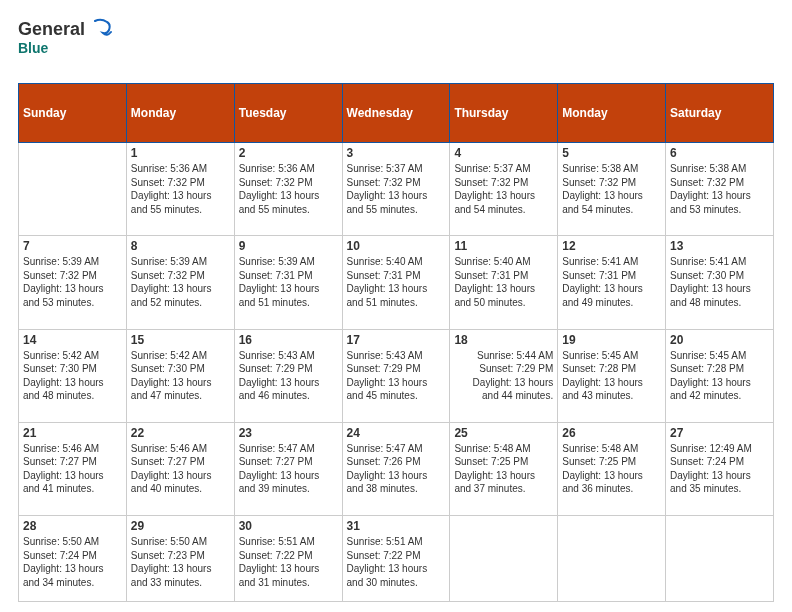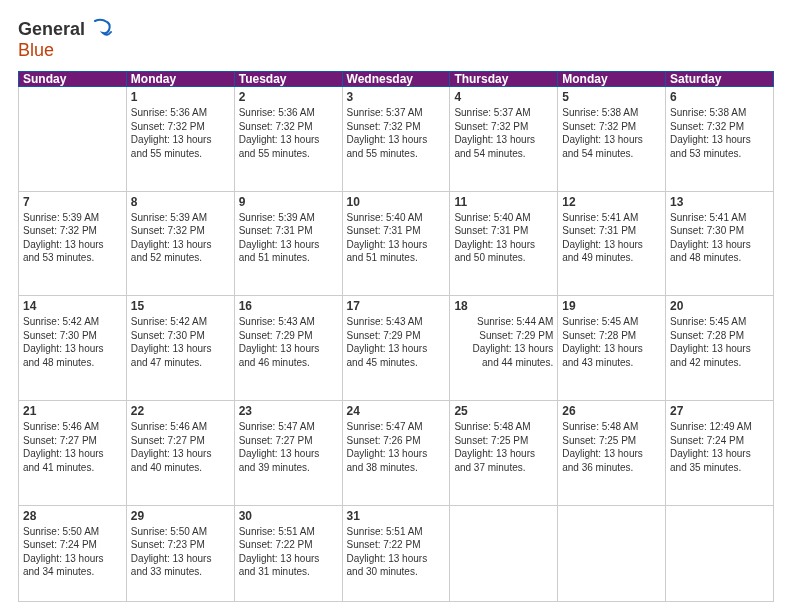--- a/index.html
+++ b/index.html
@@ -14,21 +14,21 @@
       width: 792px;
       height: 612px;
       padding: 18px 18px 10px 18px;
       display: flex;
       flex-direction: column;
     }
     .header {
       display: flex;
       justify-content: space-between;
       align-items: flex-end;
-      margin-bottom: 10px;
+      margin-bottom: 27px;
     }
     .logo {
       display: flex;
       flex-direction: column;
       align-items: flex-start;
     }
     .title-area {
       text-align: right;
     }
     .month-title {
@@ -42,25 +42,25 @@
       color: #555;
     }
     .calendar {
       flex: 1;
       border: 1px solid #ccc;
       border-collapse: collapse;
       width: 100%;
       table-layout: fixed;
     }
     .calendar th {
-      background-color: #701a75;
+      background-color: #c2410c;
       color: #fff;
       font-size: 12px;
       font-weight: bold;
-      padding: 0 4px;
+      padding: 22px 4px;
       text-align: left;
       border: 1px solid #1255a0;
     }
     .calendar td {
       border: 1px solid #ccc;
       vertical-align: top;
       padding: 3px 4px;
       font-size: 10px;
       color: #333;
       height: 85px;
@@ -90,21 +90,21 @@
 <div class="page">
   <div class="header">
     <div class="logo">
     <div style="display:flex;align-items:center;">
       <span style="color:#333;font-size:18px;font-weight:bold;">General</span>
       <svg width="28" height="22" viewBox="0 0 28 22">
         <path d="M10,3 Q16,0 22,4 Q26,6 24,12 Q22,16 18,15 Q22,19 26,14" fill="none" stroke="#1565c0" stroke-width="2" stroke-linecap="round"></path>
       </svg>
     </div>
     <div style="display:flex;align-items:center;">
-      <span style="color:#c2410c;font-size:18px;font-weight:normal;">Blue</span>
+      <span style="color:#0f766e;font-size:14px;font-weight:bold;">Blue</span>
     </div>
   </div>
     <div class="title-area">
       <div class="month-title"></div>
       <div class="location"></div>
     </div>
   </div>
 
   <table class="calendar">
     <thead>

